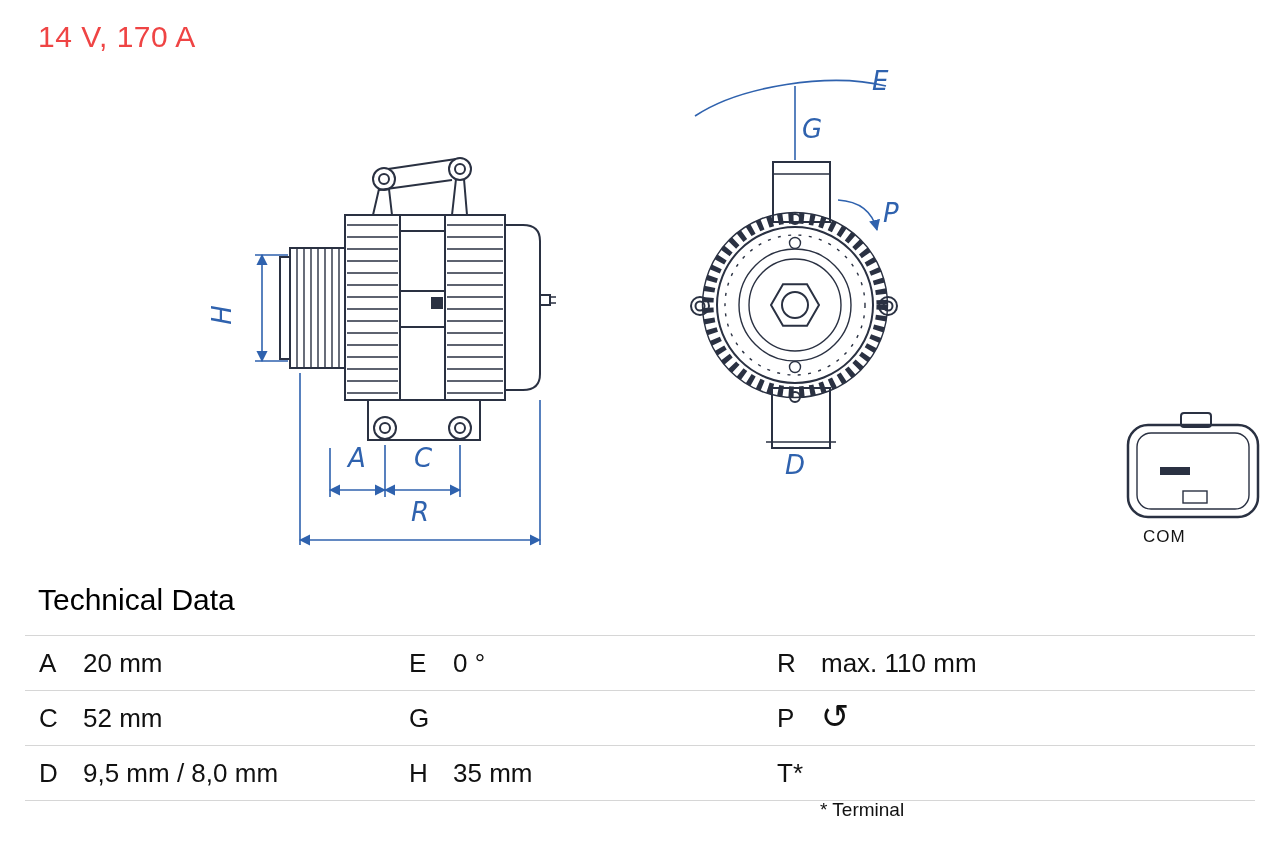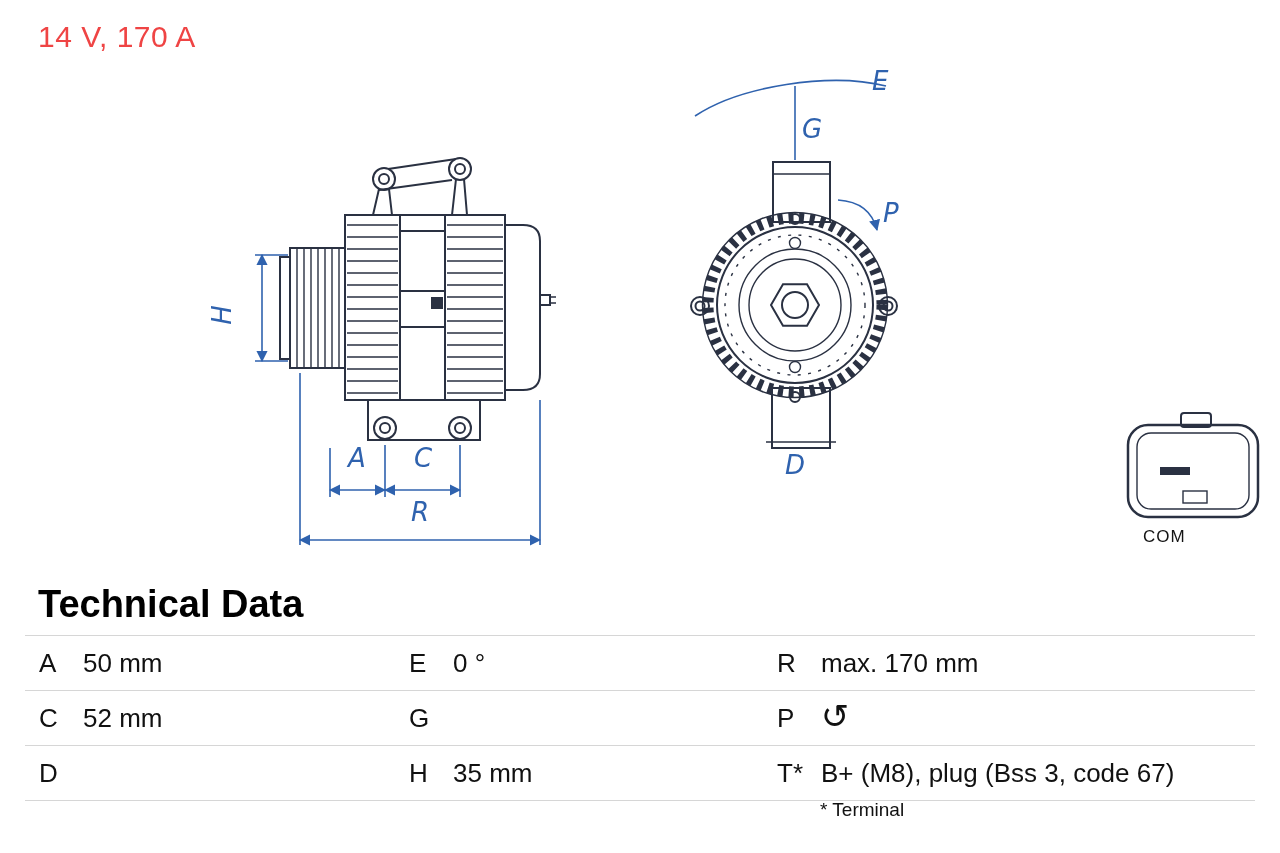--- a/index.html
+++ b/index.html
@@ -2,21 +2,21 @@
 <html><head>
 <meta charset="utf-8">
 <style>
   html,body{margin:0;padding:0;}
   body{
     width:1280px;height:853px;position:relative;background:#ffffff;
     font-family:"Liberation Sans", sans-serif;color:#141414;overflow:hidden;
   }
   .abs{position:absolute;}
   .rating{left:38px;top:20px;font-size:30px;color:#ef4444;letter-spacing:.5px;}
-  .section-title{left:38px;top:583px;font-size:38px;font-weight:bold;color:#000;}
+  .section-title{left:38px;top:583px;font-size:30px;font-weight:normal;color:#000;}
   
   svg.abs{overflow:visible;}
   .drawing{stroke:#2a3142;stroke-width:2;fill:none;}
   .thin{stroke-width:1.4;}
   .dim{stroke:#2f62ae;stroke-width:1.6;fill:none;}
   .dim-label{font:italic 26px "DejaVu Sans",sans-serif;fill:#2f62ae;}
   .ink{fill:#2a3142;stroke:none;}
   .com-label{font:17px "Liberation Sans",sans-serif;fill:#141414;letter-spacing:1px;}
   
   .spec-table{left:25px;top:635px;width:1230px;border-bottom:1px solid #d6d6d6;}
@@ -151,52 +151,52 @@
   </g>
   <text class="com-label" x="28" y="137">COM</text>
 </svg>
 
 <div class="abs section-title">Technical Data</div>
 
 <div class="abs spec-table">
   <div class="trow">
     <div class="cell">
       <span class="k">A</span>
-      <span class="v">50 mm</span>
+      <span class="v">20 mm</span>
     </div>
     <div class="cell">
       <span class="k">E</span>
       <span class="v">0 °</span>
     </div>
     <div class="cell">
       <span class="k">R</span>
-      <span class="v">max. 170 mm</span>
+      <span class="v">max. 110 mm</span>
     </div>
   </div>
   <div class="trow">
     <div class="cell">
       <span class="k">C</span>
       <span class="v">52 mm</span>
     </div>
     <div class="cell">
       <span class="k">G</span>
     </div>
     <div class="cell">
       <span class="k">P</span>
       <span class="rot-icon">↺</span>
     </div>
   </div>
   <div class="trow">
     <div class="cell">
       <span class="k">D</span>
+      <span class="v">9,5 mm / 8,0 mm</span>
     </div>
     <div class="cell">
       <span class="k">H</span>
       <span class="v">35 mm</span>
     </div>
     <div class="cell">
       <span class="k">T*</span>
-      <span class="v">B+ (M8), plug (Bss 3, code 67)</span>
     </div>
   </div>
 </div>
 
 <div class="abs footnote">* Terminal</div>
 
 </body></html>

